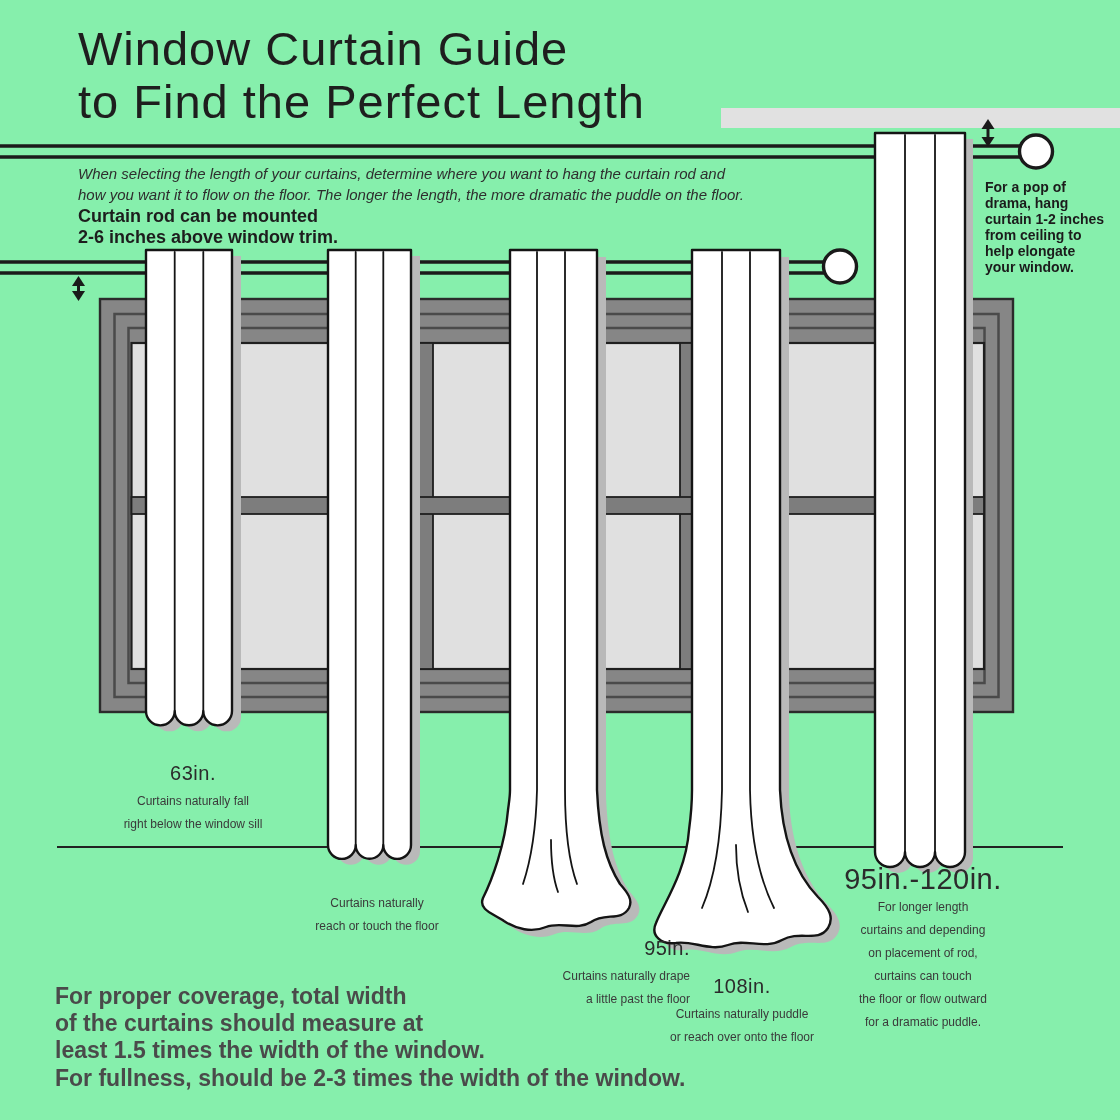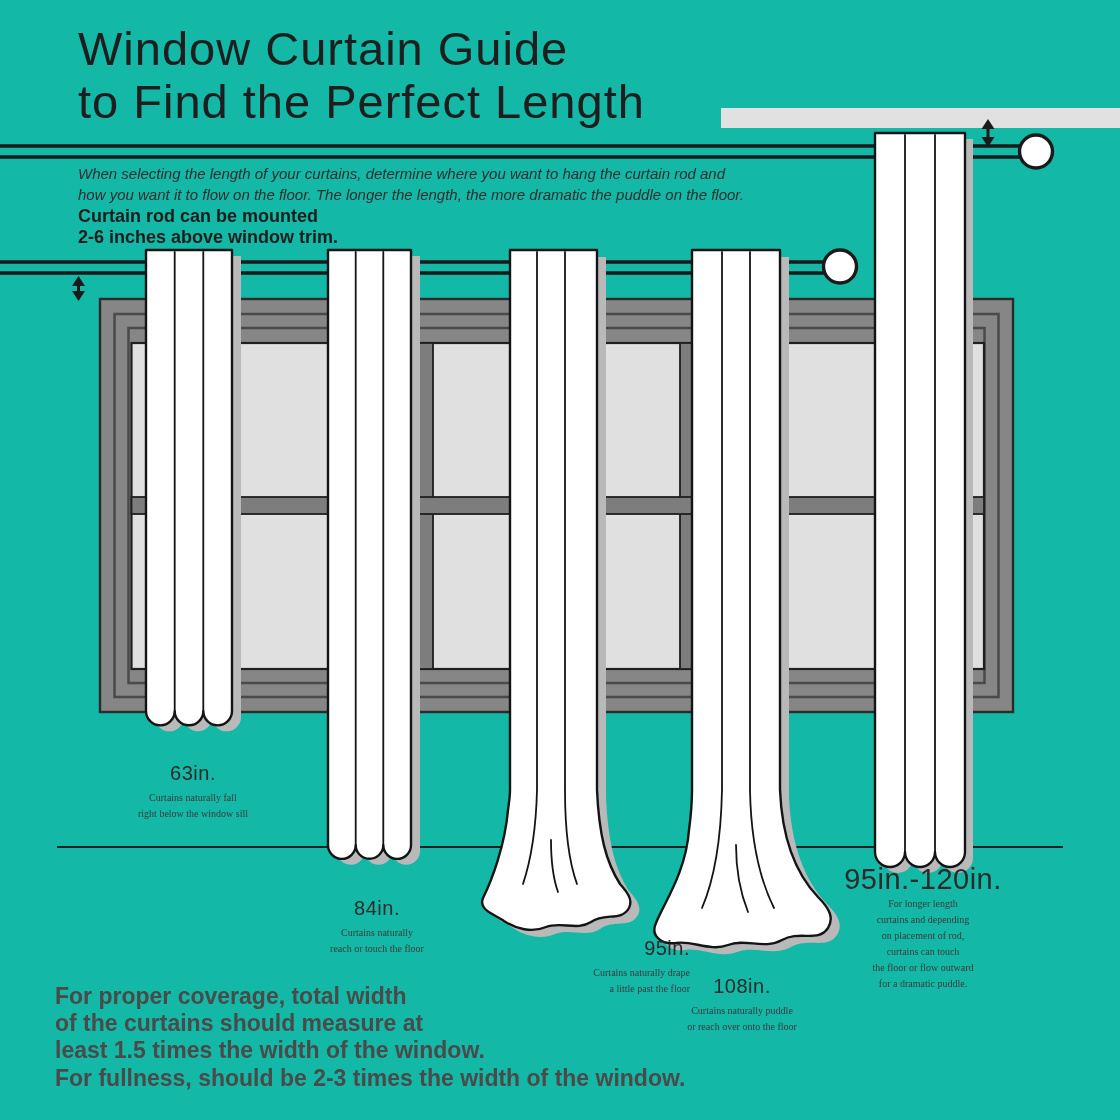--- a/index.html
+++ b/index.html
@@ -1,35 +1,35 @@
 <!DOCTYPE html>
 <html style="--ink: #1a1a1a; --frame: #868686; --frame_line: #4a4a4a; --pane: #e0e0e0; --rail: #7d7d7d; --shadow: #b9b9b9; --ceiling_bar: #e1e1e1; --text: #2e2e2e; --footer_text: #4a4a4a;"><head>
 <meta charset="utf-8">
 <style>
   :root{
     --ink:#1a1a1a; --frame:#868686; --frame_line:#4a4a4a; --pane:#e0e0e0;
     --rail:#7d7d7d; --shadow:#b9b9b9; --ceiling_bar:#e1e1e1; --text:#2e2e2e; --footer_text:#4a4a4a;
   }
   html,body{margin:0;padding:0;background:#fff;}
   #stage{
-    position:relative;width:1120px;height:1120px;background:#14b8a6;overflow:hidden;
+    position:relative;width:1120px;height:1120px;background:#86efac;overflow:hidden;
     font-family:"Liberation Sans",sans-serif;color:var(--text);
   }
   #diagram{position:absolute;left:0;top:0;width:1120px;height:1120px;}
   .txt{position:absolute;white-space:pre;}
   .title{
     left:78px;top:22px;font-size:47px;line-height:53px;font-weight:400;
     letter-spacing:1px;color:#1e1e1e;
   }
   .intro{left:78px;top:164px;font-size:15px;line-height:20.5px;color:#2e2e2e;font-style:italic;}
   .rod-note{left:78px;top:206px;font-size:18px;line-height:20.5px;font-weight:bold;color:#1d1d1d;}
   .ceiling-note{left:985px;top:180px;font-size:14px;line-height:15.9px;font-weight:bold;color:#1b1b1b;}
   .curtain-label{position:absolute;text-align:center;width:260px;transform:translateX(-50%);}
   .curtain-label .num{font-size:20px;line-height:33px;color:#2b2b2b;letter-spacing:.5px;white-space:pre;}
-  .curtain-label .desc{font-size:10px;line-height:16px;color:#3a3a3a;white-space:pre;font-family:Liberation Serif, serif;}
+  .curtain-label .desc{font-size:12px;line-height:23px;color:#3a3a3a;white-space:pre;}
   .label-63{left:193px;top:757px;}
   .label-84{left:377px;top:892px;}
   .label-95{left:560px;top:932px;text-align:right;}
   .label-108{left:742px;top:970px;}
   .label-95120{left:923px;top:863px;}
   .label-95120 .num{font-size:29px;}
   .footer{left:55px;top:983px;font-size:23px;line-height:27.2px;font-weight:bold;color:var(--footer_text);}
 
   
   .rod-line{stroke:var(--ink);stroke-width:3.4;fill:none;}
@@ -126,29 +126,34 @@
       <path class="arrow" d="M988,147 L994.5,137 L981.5,137 Z"></path>
     </g>
   </svg>
 
   <div class="txt title">Window Curtain Guide
 to Find the Perfect Length</div>
   <div class="txt intro">When selecting the length of your curtains, determine where you want to hang the curtain rod and
 how you want it to flow on the floor. The longer the length, the more dramatic the puddle on the floor.</div>
   <div class="txt rod-note">Curtain rod can be mounted
 2-6 inches above window trim.</div>
+  <div class="txt ceiling-note">For a pop of
+drama, hang
+curtain 1-2 inches
+from ceiling to
+help elongate
+your window.</div>
 
   <div class="curtain-label label-63">
     <div class="num">63in.</div>
     <div class="desc">Curtains naturally fall
 right below the window sill</div>
   </div>
 
   <div class="curtain-label label-84">
-    <div class="num">84in.</div>
     <div class="desc">Curtains naturally
 reach or touch the floor</div>
   </div>
 
   <div class="curtain-label label-95">
     <div class="num">95in.</div>
     <div class="desc">Curtains naturally drape
 a little past the floor</div>
   </div>
 

